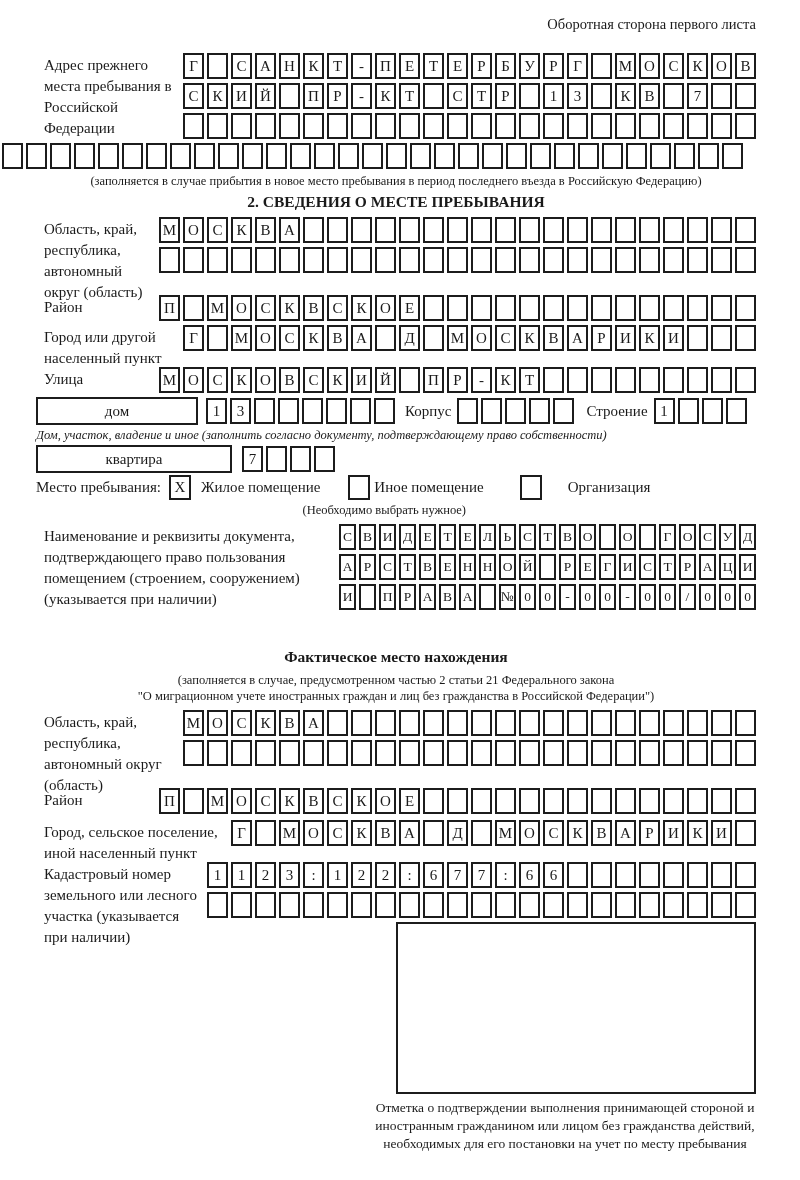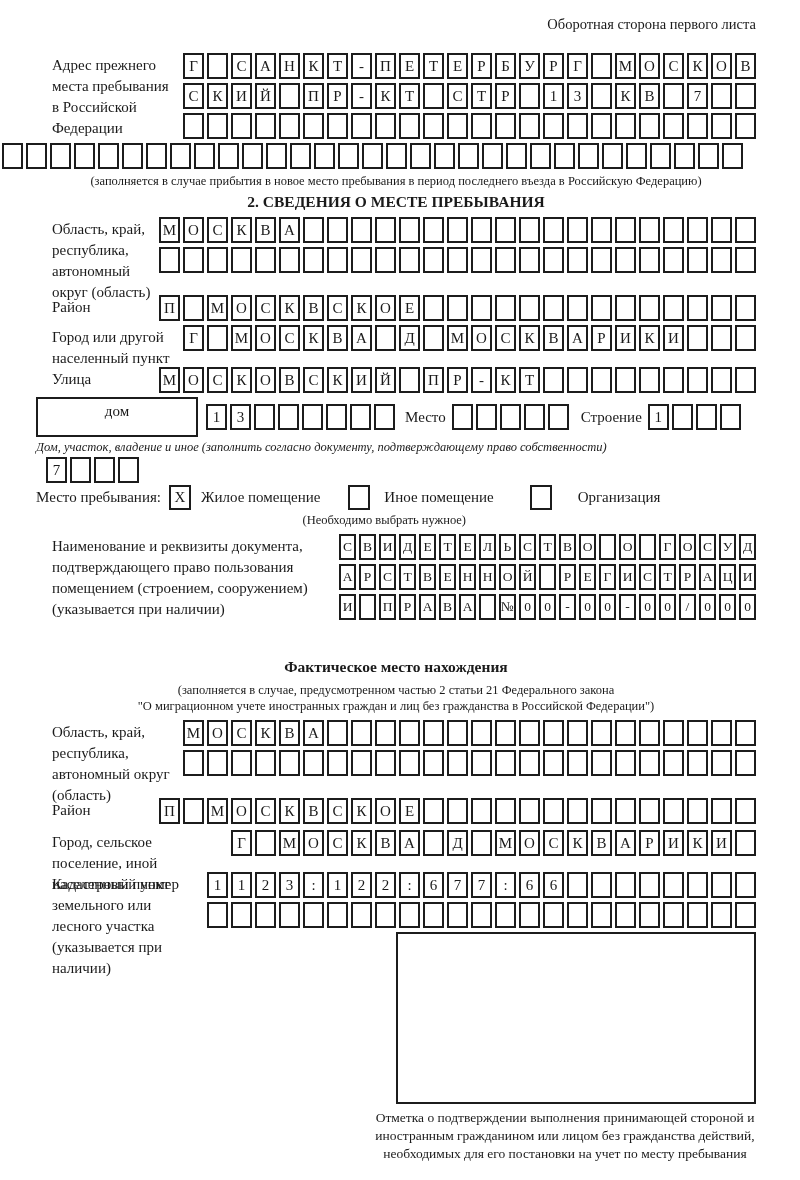--- a/index.html
+++ b/index.html
@@ -9,38 +9,38 @@
     font-family:"Liberation Serif","DejaVu Serif",serif;
     color:#1a1a1a;
   }
   .page { width:800px; height:1180px; padding:16px 44px 8px 36px; position:relative; }
 
   .hdr-note { text-align:right; font-size:14.5px; margin-bottom:20px; }
 
   .form-row { display:flex; align-items:flex-start; }
   .row-label { flex:1 1 auto; position:relative; min-height:26px; }
   .row-label > span {
-    position:absolute; top:2px; left:16px; right:8px;
+    position:absolute; top:2px; left:8px; right:8px;
     font-size:15px; line-height:21px;
   }
   .box-stack { flex:0 0 auto; display:flex; flex-direction:column; gap:4px; }
   .box-row { display:flex; gap:3px; }
   .cell {
     width:21px; height:26px; border:2px solid #1c1c1c; background:#fff;
     font-size:15px; line-height:22px; text-align:center; flex:0 0 auto;
   }
   .box-row.small .cell { width:17px; font-size:13.5px; }
 
   .full-row { margin:4px 0 0 -34px; }
 
   .caption { font-size:12.5px; text-align:center; line-height:16px; }
   .sec-title { font-size:15.5px; font-weight:bold; text-align:center; }
 
   .wide-box {
-    border:2px solid #1c1c1c; height:40px; text-align:center;
+    border:2px solid #1c1c1c; height:28px; text-align:center;
     font-size:15px; line-height:25px; flex:0 0 auto;
   }
   .inline-row { display:flex; align-items:center; }
   .inline-lbl { font-size:15px; }
   .checkcell {
     width:22px; height:25px; border:2px solid #1c1c1c; flex:0 0 auto;
     font-size:15px; line-height:21px; text-align:center;
   }
 
   .mb2{margin-bottom:2px;} .mb4{margin-bottom:4px;} .mb6{margin-bottom:6px;}
@@ -345,53 +345,54 @@
     <div class="box-row" style="margin-left:8px;">
         <div class="cell">1</div>
         <div class="cell">3</div>
         <div class="cell"></div>
         <div class="cell"></div>
         <div class="cell"></div>
         <div class="cell"></div>
         <div class="cell"></div>
         <div class="cell"></div>
       </div>
-    <div class="inline-lbl" style="margin-left:10px;">Место</div>
+    <div class="inline-lbl" style="margin-left:10px;">Корпус</div>
     <div class="box-row" style="margin-left:6px;">
         <div class="cell"></div>
         <div class="cell"></div>
         <div class="cell"></div>
         <div class="cell"></div>
         <div class="cell"></div>
       </div>
     <div class="inline-lbl" style="margin-left:12px;">Строение</div>
     <div class="box-row" style="margin-left:6px;">
         <div class="cell">1</div>
         <div class="cell"></div>
         <div class="cell"></div>
         <div class="cell"></div>
       </div>
   </div>
   <div class="caption mb2" style="text-align:left;font-style:italic;">Дом, участок, владение и иное (заполнить согласно документу, подтверждающему право собственности)</div>
 
   <div class="inline-row mb2">
+    <div class="wide-box" style="width:196px;">квартира</div>
     <div class="box-row" style="margin-left:10px;">
         <div class="cell">7</div>
         <div class="cell"></div>
         <div class="cell"></div>
         <div class="cell"></div>
       </div>
   </div>
 
   <div class="inline-row mb2">
     <div class="inline-lbl">Место пребывания:</div>
     <div class="checkcell" style="margin-left:8px;">X</div>
     <div class="inline-lbl" style="margin-left:10px;">Жилое помещение</div>
     <div class="checkcell" style="margin-left:28px;"></div>
-    <div class="inline-lbl" style="margin-left:14px;">Иное помещение</div>
+    <div class="inline-lbl" style="margin-left:4px;">Иное помещение</div>
     <div class="checkcell" style="margin-left:36px;"></div>
     <div class="inline-lbl" style="margin-left:26px;">Организация</div>
   </div>
   <div class="caption mb6" style="text-align:right; width:430px;">(Необходимо выбрать нужное)</div>
 
   <div class="form-row mb38">
     <div class="row-label">
       <span>Наименование и реквизиты документа, подтверждающего право пользования помещением (строением, сооружением) (указывается при наличии)</span>
     </div>
     <div class="box-stack">

